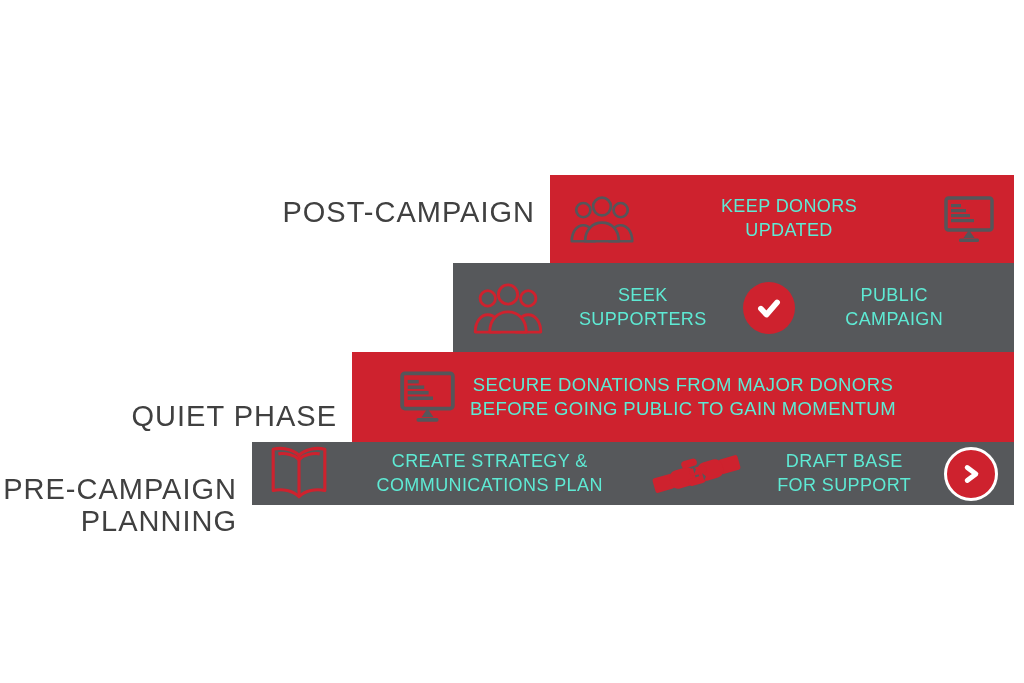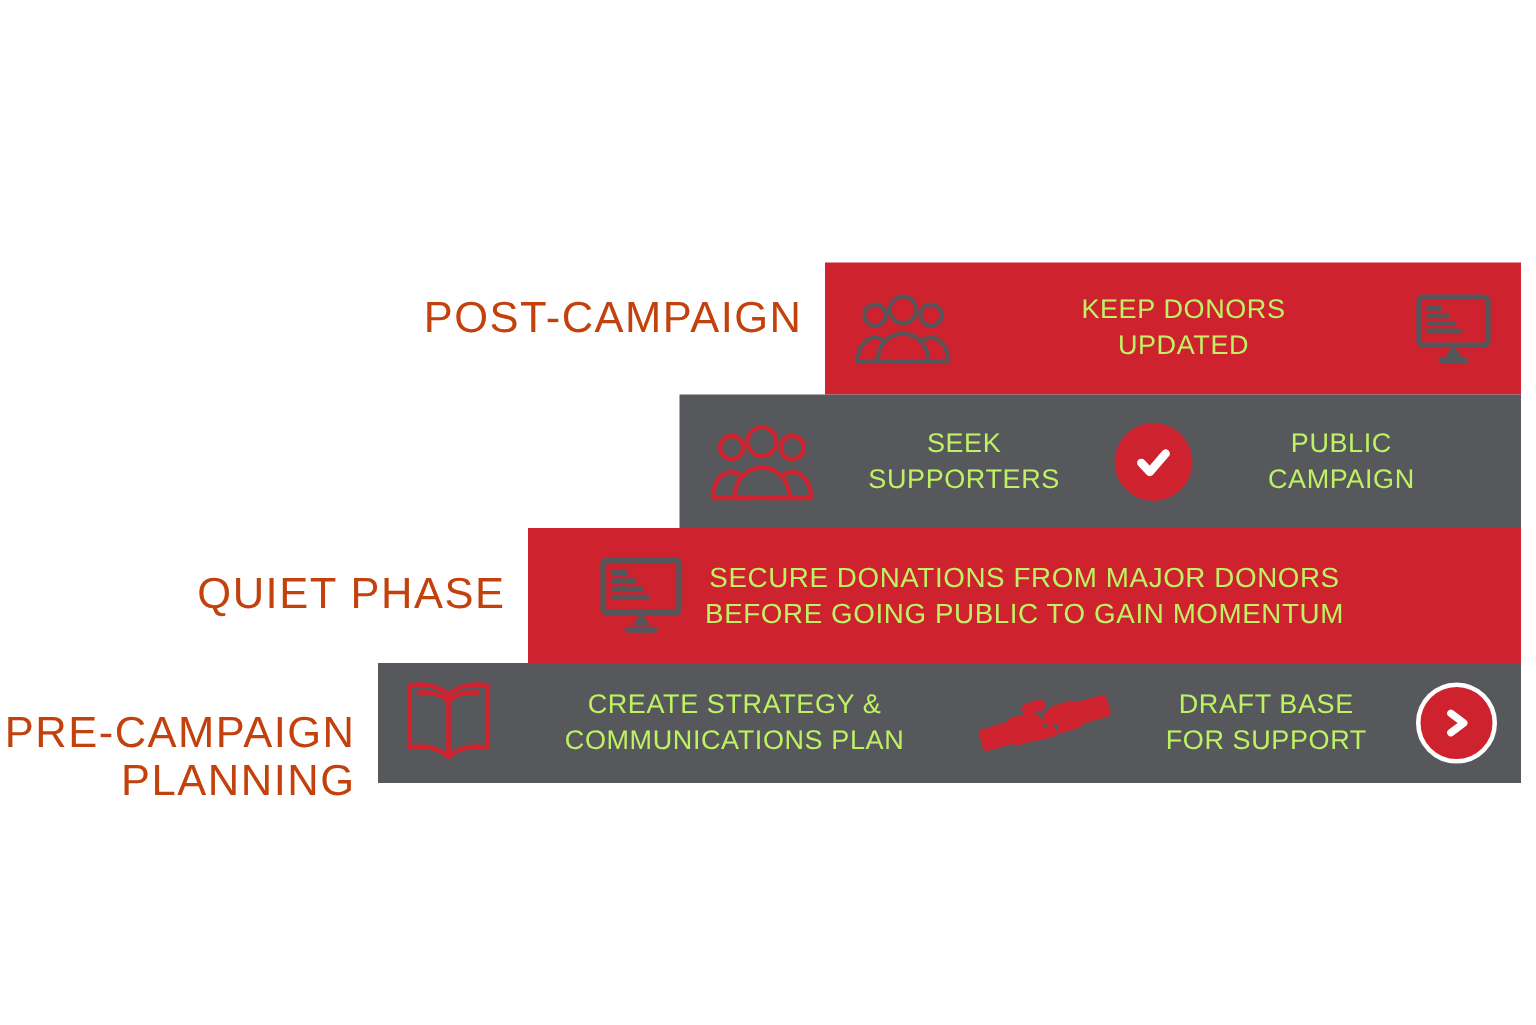--- a/index.html
+++ b/index.html
@@ -1,25 +1,25 @@
 <!DOCTYPE html>
 <html><head>
 <meta charset="utf-8">
 <style>
   html,body {margin:0; padding:0; background:#ffffff;}
   .canvas {
     position:relative; width:1024px; height:683px; background:#ffffff;
     font-family:"Liberation Sans", sans-serif; overflow:hidden;
   }
   .phase-label {
-    position:absolute; color:#c2410c; font-size:29px; letter-spacing:1px;
+    position:absolute; color:#404040; font-size:29px; letter-spacing:1px;
     text-align:right; white-space:pre-line; line-height:1.12; font-weight:400;
   }
   .bar {
-    position:absolute; display:flex; align-items:center; color:#bef264;
+    position:absolute; display:flex; align-items:center; color:#5eead4;
   }
   .bar.red  {--bg:#CE222E; background:var(--bg);}
   .bar.gray {--bg:#56585B; background:var(--bg);}
   .bar-text {
     white-space:pre-line; text-align:center; font-size:18px;
     letter-spacing:0.4px; line-height:1.32; font-weight:400;
   }
   .flex1 {flex:1 1 0;}
   .flex16 {flex:1.6 1 0;}
   .icon {flex:0 0 auto; display:flex; align-items:center; justify-content:center;}
@@ -33,21 +33,21 @@
   svg {display:block;}
   .monitor-abs {position:absolute; left:48px; top:50%; transform:translateY(-50%);}
   .bar3-text-wrap {width:100%; display:flex; justify-content:center; box-sizing:border-box;}
 </style>
 </head>
 <body>
 
 <div class="canvas">
 
   <div class="phase-label" style="right:489px; top:196px;">POST-CAMPAIGN</div>
-  <div class="phase-label" style="right:687px; top:380px;">QUIET PHASE</div>
+  <div class="phase-label" style="right:687px; top:400px;">QUIET PHASE</div>
   <div class="phase-label" style="right:787px; top:453px;margin-top:20px;">PRE-CAMPAIGN
 PLANNING</div>
 
   <div class="bar red" style="left:550px; top:175px; width:464px; height:88px; padding:0 20px; box-sizing:border-box;">
     <span class="icon ic-gray">
       <svg width="64" height="48" viewBox="0 0 72 54" fill="none" stroke="currentColor" stroke-width="3" stroke-linejoin="round">
         <circle cx="15" cy="17" r="8" fill="var(--bg)"></circle>
         <path d="M2 52 c0-11 6-18 13-18 s13 7 13 18 z" fill="var(--bg)"></path>
         <circle cx="57" cy="17" r="8" fill="var(--bg)"></circle>
         <path d="M44 52 c0-11 6-18 13-18 s13 7 13 18 z" fill="var(--bg)"></path>
@@ -105,21 +105,21 @@
         <path d="M25 34 l-5.5 8 h11 z" fill="currentColor"></path>
         <rect x="15" y="42.5" width="20" height="3.5" rx="1.5" fill="currentColor"></rect>
       </svg>
     </span>
     <div class="bar3-text-wrap">
       <div class="bar-text" style="font-size:18.5px;">SECURE DONATIONS FROM MAJOR DONORS
 BEFORE GOING PUBLIC TO GAIN MOMENTUM</div>
     </div>
   </div>
 
-  <div class="bar gray" style="left:252px; top:442px; width:762px; height:80px; padding:0 16px; box-sizing:border-box;">
+  <div class="bar gray" style="left:252px; top:442px; width:762px; height:63px; padding:0 16px; box-sizing:border-box;">
     <span class="icon ic-red">
       <svg width="62" height="56" viewBox="0 0 60 54" fill="none" stroke="currentColor" stroke-width="3" stroke-linejoin="round">
         <path d="M30 9 C24 3 14 1 5 3 V43 C14 41 24 43 30 49 C36 43 46 41 55 43 V3 C46 1 36 3 30 9 Z" fill="var(--bg)"></path>
         <path d="M30 9 V49"></path>
         <path d="M30 13 C25.5 8.5 17 6.5 10 7.5"></path>
         <path d="M30 13 C34.5 8.5 43 6.5 50 7.5"></path>
       </svg>
     </span>
     <div class="bar-text flex16">CREATE STRATEGY &amp;
 COMMUNICATIONS PLAN</div>

